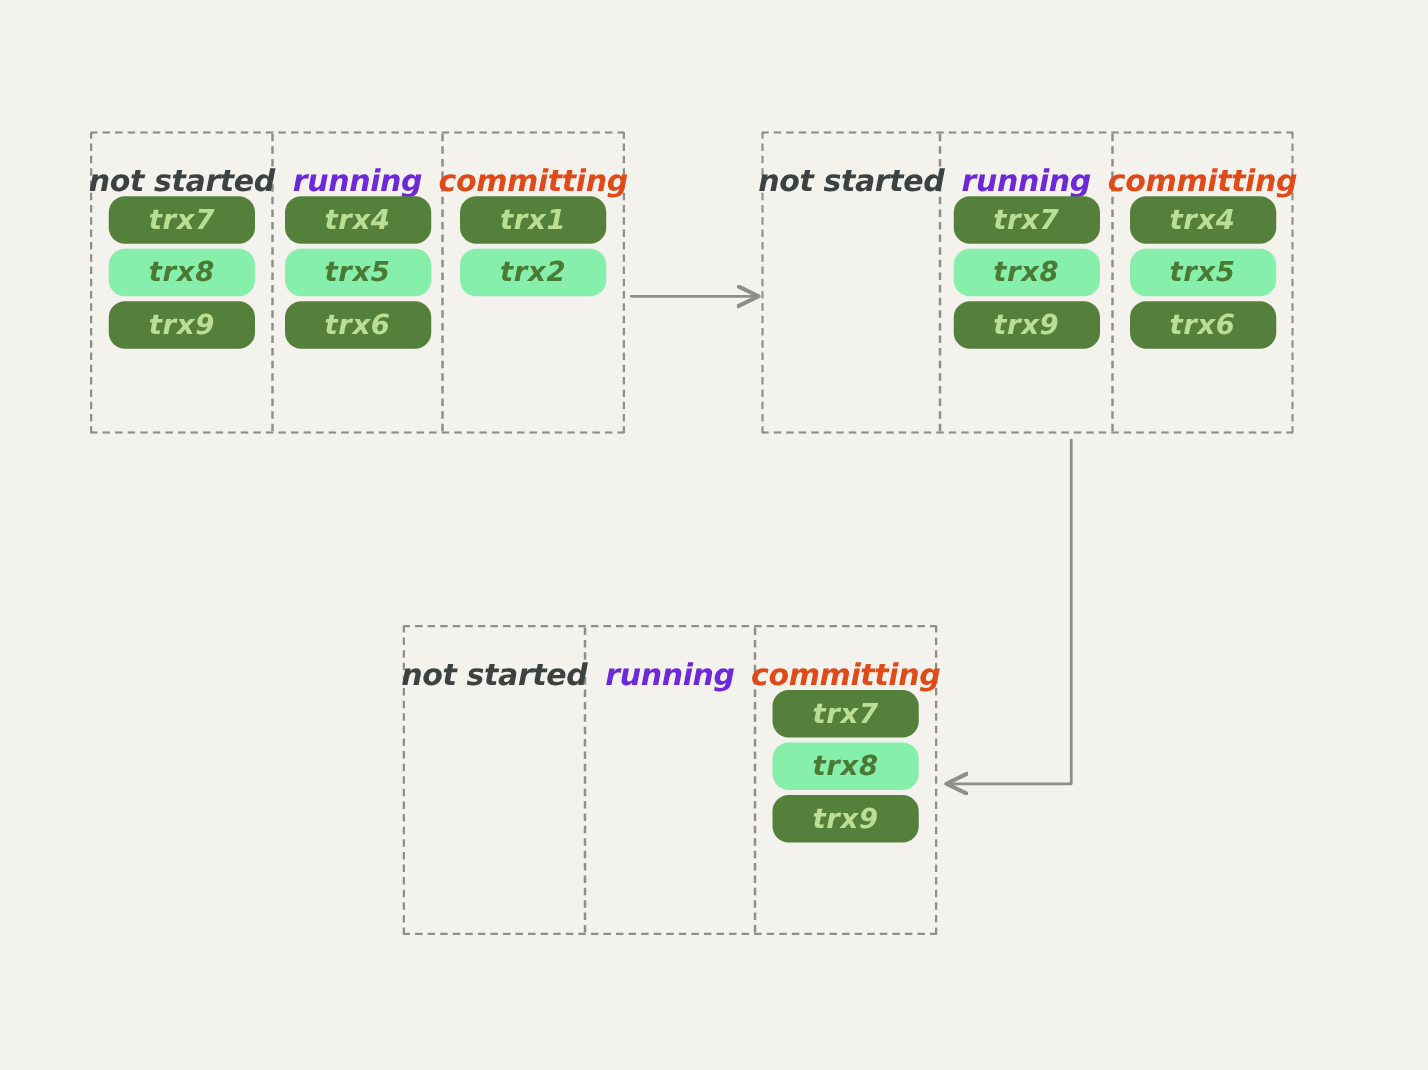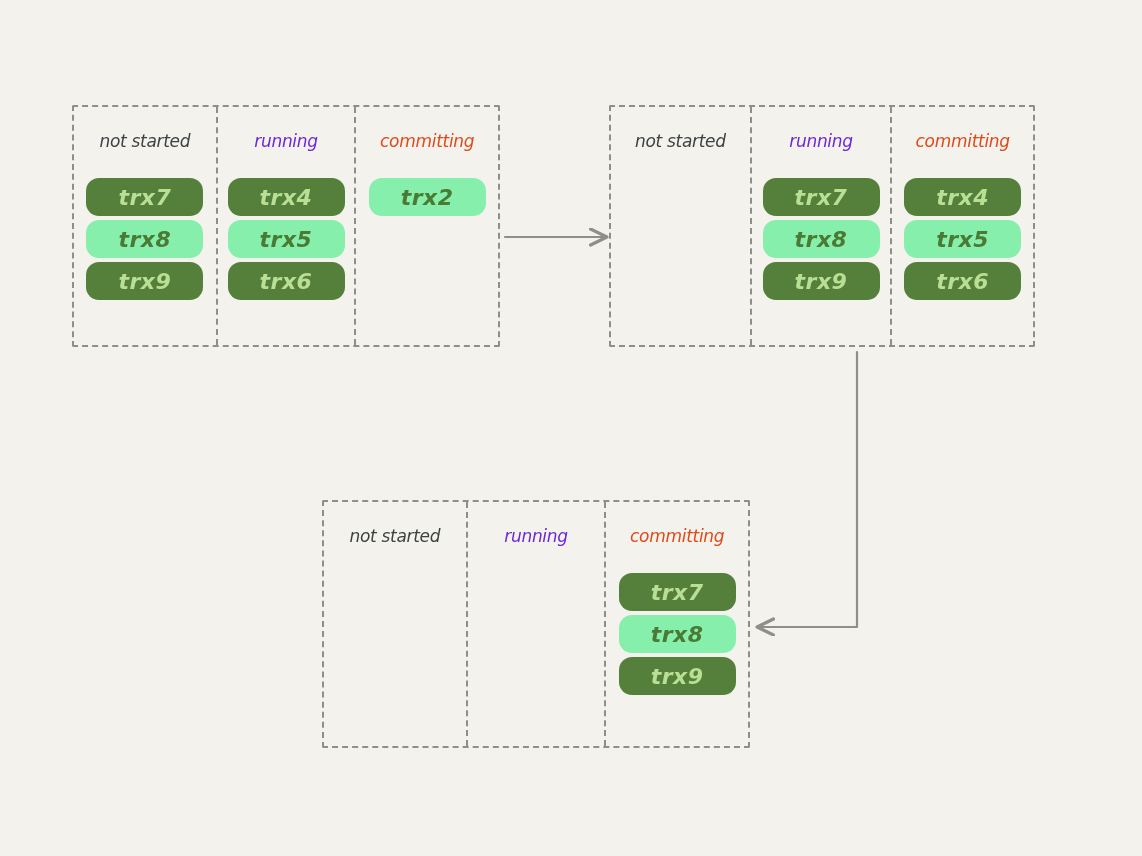--- a/index.html
+++ b/index.html
@@ -43,33 +43,32 @@
     border-right: 2px dashed #8F8F8A;
     padding-top: 26px;
   }
   .state-col:last-child {
     border-right: none;
   }
 
   .col-title {
     font-family: "DejaVu Sans", sans-serif;
     font-style: italic;
-    font-weight: 400;
-    font-size: 17px;
+    font-weight: 700;
+    font-size: 24px;
     line-height: 1;
     letter-spacing: -0.3px;
     white-space: nowrap;
     user-select: none;
   }
   .title-notstarted { color: #3C4242; }
   .title-running    { color: #6d28d9; }
   .title-committing { color: #E04A19; }
 
   .pill-stack {
-    margin-top: 28px;
     display: flex;
     flex-direction: column;
     gap: 4px;
   }
 
   .pill {
     box-sizing: border-box;
     width: 117px;
     height: 38px;
     border-radius: 13px;
@@ -149,20 +148,21 @@
       <div class="col-title title-running">running</div>
       <div class="pill-stack">
         <div class="pill dark">trx4</div>
         <div class="pill light">trx5</div>
         <div class="pill dark">trx6</div>
       </div>
     </div>
     <div class="state-col">
       <div class="col-title title-committing">committing</div>
       <div class="pill-stack">
+        <div class="pill dark">trx1</div>
         <div class="pill light">trx2</div>
       </div>
     </div>
   </div>
 
   <div class="state-group" id="group-2">
     <div class="state-col">
       <div class="col-title title-notstarted">not started</div>
       <div class="pill-stack"></div>
     </div>

